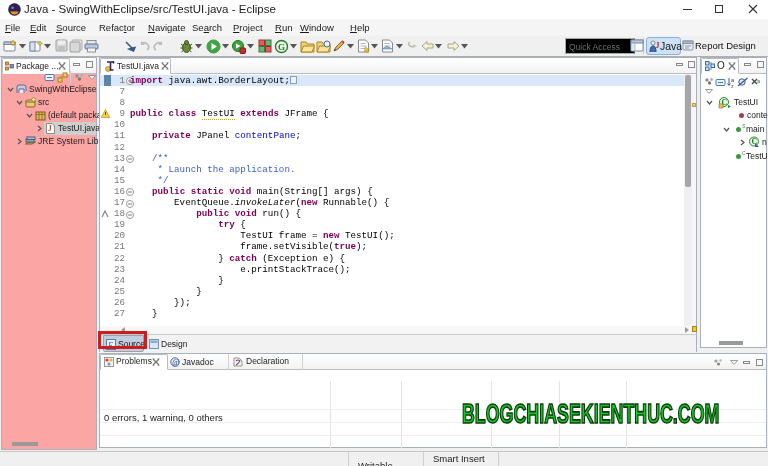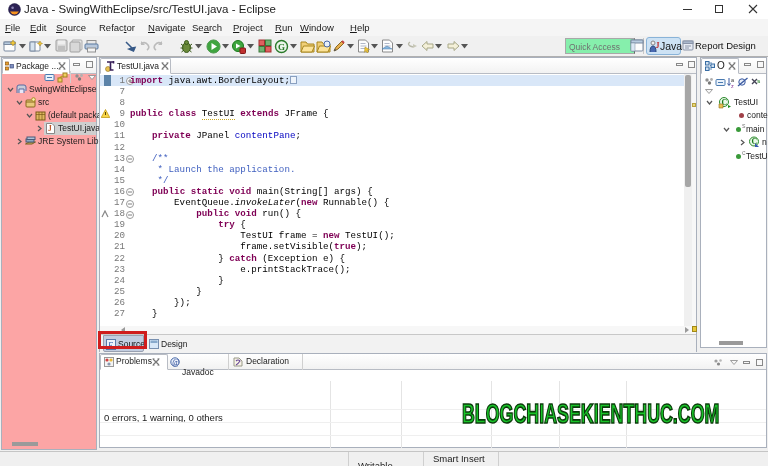--- a/index.html
+++ b/index.html
@@ -169,21 +169,21 @@
     </svg>
   <svg class="abs" style="left:435px;top:8px" width="7" height="5" viewBox="0 0 7 5">
       <path d="M0 0 h7 l-3.5 4.5 z" fill="#555"></path>
     </svg>
   <svg class="abs" style="left:447px;top:4px" width="13" height="12" viewBox="0 0 13 12">
       <path d="M12 6 L7 1.5 V4 H1 v4 h6 v2.5 Z" fill="#f4f0d8" stroke="#a8a888"></path>
     </svg>
   <svg class="abs" style="left:461px;top:8px" width="7" height="5" viewBox="0 0 7 5">
       <path d="M0 0 h7 l-3.5 4.5 z" fill="#555"></path>
     </svg>
-  <div class="abs" style="left:565px;top:2px;width:70px;height:16px;background:#86efac;border:1px solid #a8a8a8;border-right:1px solid #666;font-size:8.5px;color:#707070;padding:2.5px 0 0 3px;white-space:nowrap;overflow:hidden;">Quick Access</div>
+  <div class="abs" style="left:565px;top:2px;width:70px;height:16px;background:#000000;border:1px solid #a8a8a8;border-right:1px solid #666;font-size:8.5px;color:#707070;padding:2.5px 0 0 3px;white-space:nowrap;overflow:hidden;">Quick Access</div>
   <div class="abs" style="left:643px;top:2px;width:1px;height:16px;background:#c8c8c8;"></div>
   <svg class="abs" style="left:630px;top:3px" width="14" height="14" viewBox="0 0 14 14">
       <rect x="1" y="1" width="12" height="11" rx="1" fill="#fdfdfd" stroke="#7a8aa0"></rect>
       <rect x="1" y="1" width="12" height="3" fill="#b8cce0" stroke="#7a8aa0"></rect>
       <rect x="1" y="4" width="4" height="8" fill="#dce8f4" stroke="#7a8aa0" stroke-width="0.5"></rect>
     </svg>
   <div class="abs" style="left:646px;top:1px;width:35px;height:18px;background:#cde2f4;border:1px solid #89b3d8;border-radius:3px;"></div>
   <svg class="abs" style="left:648px;top:3px" width="13" height="14" viewBox="0 0 13 14">
       <circle cx="5" cy="4" r="2" fill="#f0f0f0" stroke="#888"></circle>
       <path d="M2 13 q0 -6 3 -6 q3 0 3 6" fill="#4868b0" stroke="#28487a"></path>
@@ -526,21 +526,21 @@
       </svg>
     <div class="abs" style="left:16px;top:2px;font-size:8.5px;color:#222;">Problems</div>
     <svg class="abs" style="left:52px;top:4px" width="8" height="8" viewBox="0 0 8 8">
         <path d="M1 1 L7 7 M7 1 L1 7" stroke="#777" stroke-width="1.3"></path>
         <path d="M0.5 0.5 h2 M5.5 0.5 h2 M0.5 7.5 h2 M5.5 7.5 h2" stroke="#999" stroke-width="0.8"></path>
       </svg>
     <svg class="abs" style="left:70px;top:3px" width="10" height="10" viewBox="0 0 10 10">
         <circle cx="5" cy="5" r="4.2" fill="#eaf0fa" stroke="#4a6aa8"></circle>
         <text x="2.2" y="7.8" font-size="8" fill="#2a4a98" font-family="serif">@</text>
       </svg>
-    <div class="abs" style="left:82px;top:13px;font-size:8.5px;color:#222;">Javadoc</div>
+    <div class="abs" style="left:82px;top:3px;font-size:8.5px;color:#222;">Javadoc</div>
     <div class="abs" style="left:128px;top:0;width:1px;height:16px;background:#d0d0d0;"></div>
     <svg class="abs" style="left:133px;top:3px" width="10" height="10" viewBox="0 0 10 10">
         <path d="M1 9 V1 h5 l3 3 v5 z" fill="#f8f4e8" stroke="#998"></path>
         <path d="M3 4 q2 -2 4 0 q-2 3 -4 4" fill="none" stroke="#6a4a98" stroke-width="1.1"></path>
       </svg>
     <div class="abs" style="left:146px;top:2px;font-size:8.5px;color:#222;">Declaration</div>
     <div class="abs" style="left:202px;top:0;width:1px;height:16px;background:#d0d0d0;"></div>
 
     <svg class="abs" style="left:613px;top:4px" width="11" height="9" viewBox="0 0 11 9">
         <circle cx="3" cy="3" r="1.6" fill="#a0a0a0"></circle>

